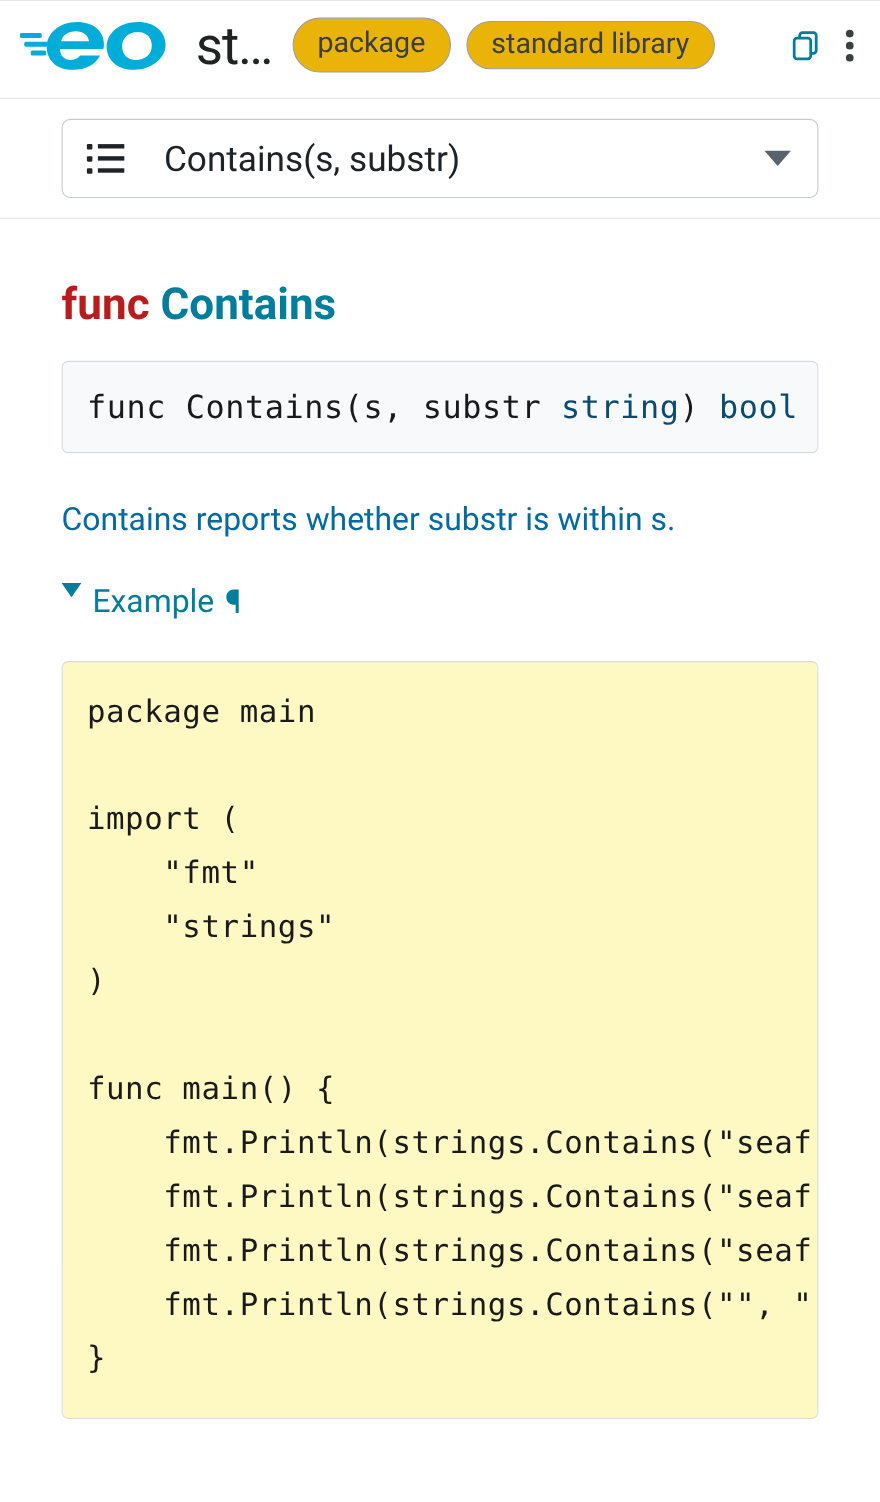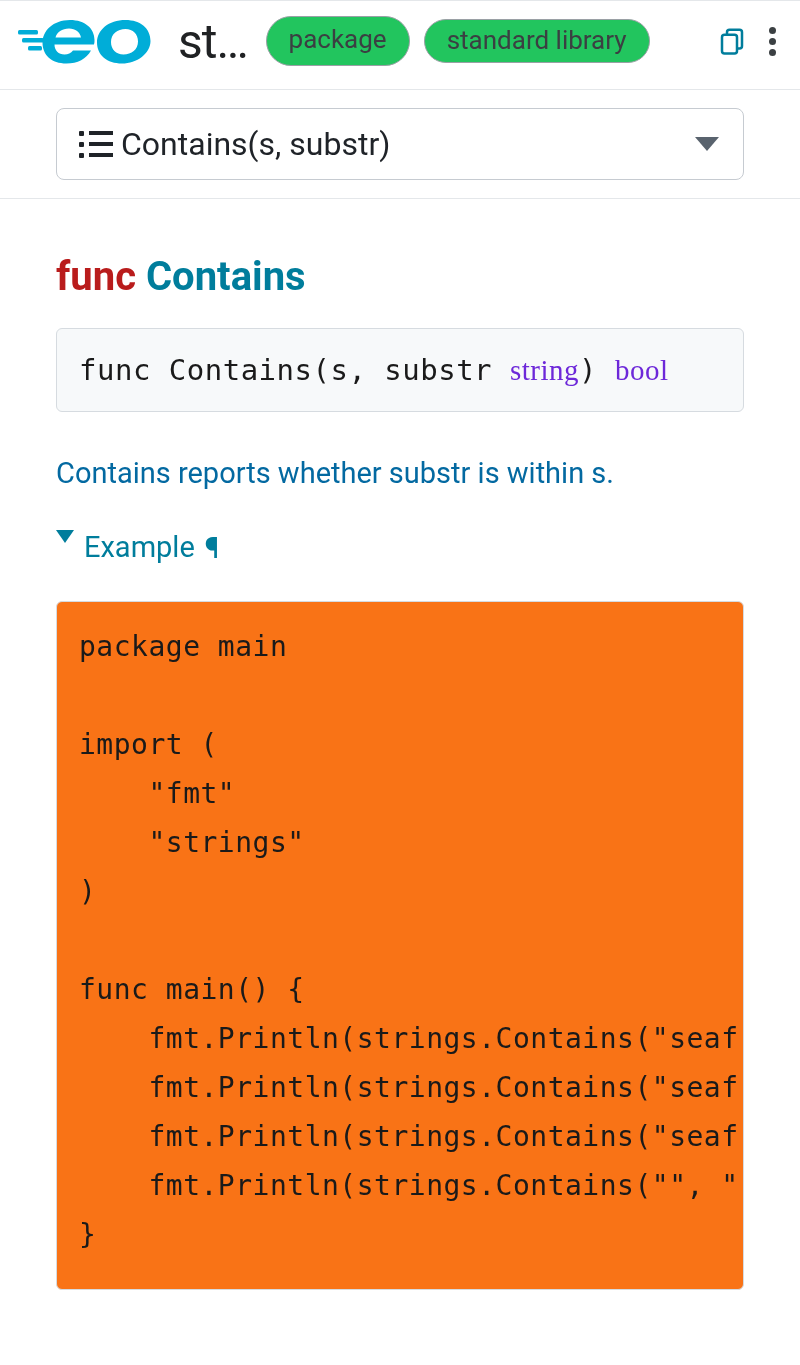--- a/index.html
+++ b/index.html
@@ -1,45 +1,45 @@
 <!DOCTYPE html>
 <html><head>
 <meta charset="utf-8">
 <style>
   * { box-sizing: border-box; margin: 0; padding: 0; }
   html, body { width: 800px; height: 1365px; font-family: -apple-system, BlinkMacSystemFont, "Segoe UI", Roboto, Helvetica, Arial, sans-serif; color:#1a1a1a; background:#fff; overflow:hidden;}
   .topbar { display:flex; align-items:center; padding:10px 18px 18px 18px; gap:14px; border-bottom:1px solid #e4e7ea; border-top:1px solid #e4e7ea;}
   .go-logo { display:flex; align-items:center; gap:4px;}
   .go-logo svg { width:150px; height:60px; }
   .pkg-title { font-size:48px; font-weight:400; color:#202224; letter-spacing:-1px; margin-left:-4px; margin-right:4px;}
-  .pill { border:1px solid #9aa0a5; border-radius:999px; padding:6px 22px 10px 22px; font-size:26px; color:#3b3f42; background:#22c55e; white-space:nowrap; line-height:1.25;}
+  .pill { border:1px solid #9aa0a5; border-radius:999px; padding:6px 22px 10px 22px; font-size:26px; color:#3b3f42; background:#eab308; white-space:nowrap; line-height:1.25;}
   .pill.std { padding:4px 22px 6px 22px;}
   .icon-btn { width:34px; height:34px; display:flex; align-items:center; justify-content:center; color:#007d9c; }
   .icon-btn svg { width:30px; height:30px; stroke:#007d9c; }
   .kebab { display:flex; flex-direction:column; gap:4px; padding:0 6px;}
   .kebab span { width:7px; height:7px; border-radius:50%; background:#3b4043; display:block;}
   .subbar { border-bottom:1px solid #e4e7ea; padding:18px 56px 18px 56px;}
   .select { border:1px solid #c6cbd1; border-radius:8px; height:72px; display:flex; align-items:center; padding:0 24px 0 22px; justify-content:space-between; }
-  .select-left { display:flex; align-items:center; gap:8px;}
+  .select-left { display:flex; align-items:center; gap:36px;}
   .list-icon { width:34px; height:28px; position:relative;}
   .list-icon .dot { position:absolute; width:5px; height:5px; background:#1f2328; border-radius:1px;}
   .list-icon .bar { position:absolute; left:10px; width:24px; height:4px; background:#1f2328;}
   .select-text { font-size:32px; color:#1f2328;}
   .chevron-down { width:0; height:0; border-left:12px solid transparent; border-right:12px solid transparent; border-top:14px solid #59636e;}
   .content { padding:54px 56px 0 56px;}
   h2.funcdecl { font-size:40px; font-weight:700; margin-bottom:28px;}
   h2.funcdecl .kw { color:#b91c1c;}
   h2.funcdecl .name { color:#007d9c;}
   pre.sig { border:1px solid #d6dbe0; background:#f7f9fa; border-radius:6px; padding:24px 22px; font-family: ui-monospace, SFMono-Regular, Menlo, Consolas, monospace; font-size:29px; white-space:pre; overflow:hidden; letter-spacing:0.5px;}
-  pre.sig .type { color:#6d28d9;font-family:Liberation Serif, serif;}
+  pre.sig .type { color:#0c4a6e;}
   p.doc { font-size:29px; color:#0369a1; margin:40px 0 36px 0; line-height:1.45;}
   .example-toggle { display:flex; align-items:flex-start; gap:10px; color:#007d9c; font-size:29px; margin-bottom:36px;}
   .example-toggle .tri { width:0; height:0; border-left:9px solid transparent; border-right:9px solid transparent; border-top:13px solid #007d9c;}
   .example-toggle .pil { font-size:30px; }
-  pre.code { border:1px solid #d6dbe0; background:#f97316; border-radius:6px; padding:20px 22px 30px 22px; font-family: ui-monospace, SFMono-Regular, Menlo, Consolas, monospace; font-size:28px; line-height:1.75; white-space:pre; overflow:hidden; letter-spacing:0.5px;}
+  pre.code { border:1px solid #d6dbe0; background:#fef9c3; border-radius:6px; padding:20px 22px 30px 22px; font-family: ui-monospace, SFMono-Regular, Menlo, Consolas, monospace; font-size:28px; line-height:1.75; white-space:pre; overflow:hidden; letter-spacing:0.5px;}
 </style>
 </head>
 <body>
 
 <div class="topbar">
   <div class="go-logo">
     <svg viewBox="0 0 300 120">
       <g fill="#00ADD8">
         <rect x="0" y="38" width="40" height="9" rx="3"></rect>
         <rect x="8" y="54" width="44" height="9" rx="3"></rect>

